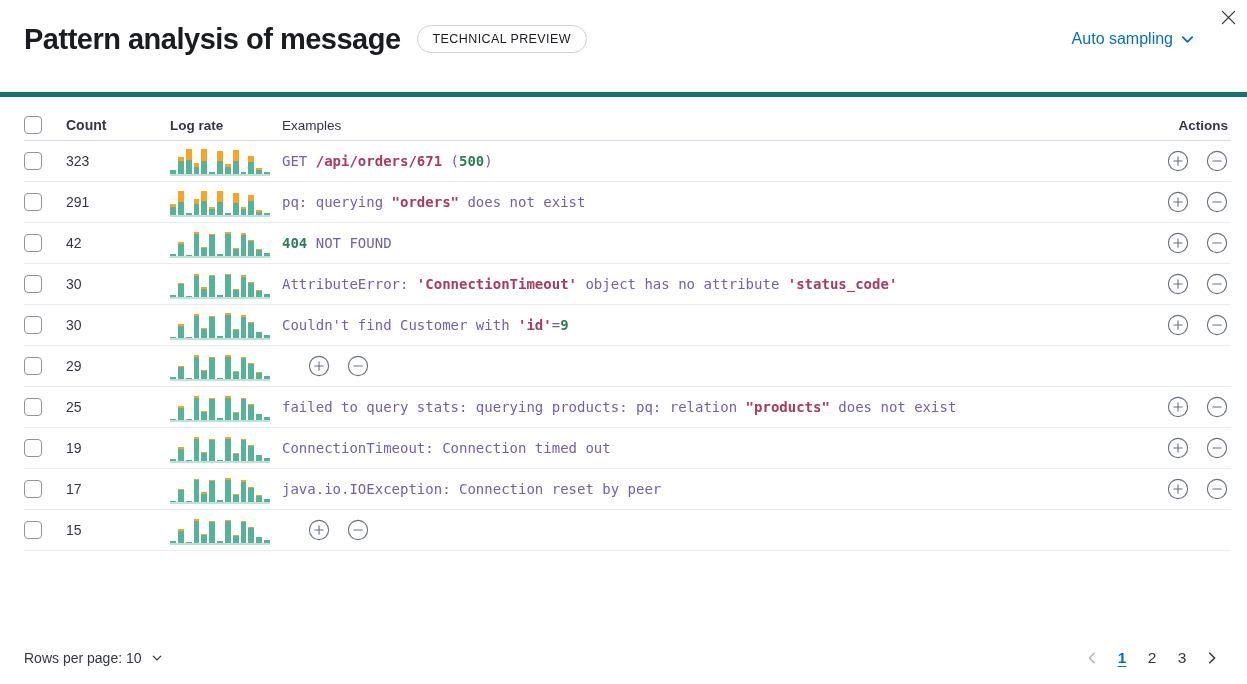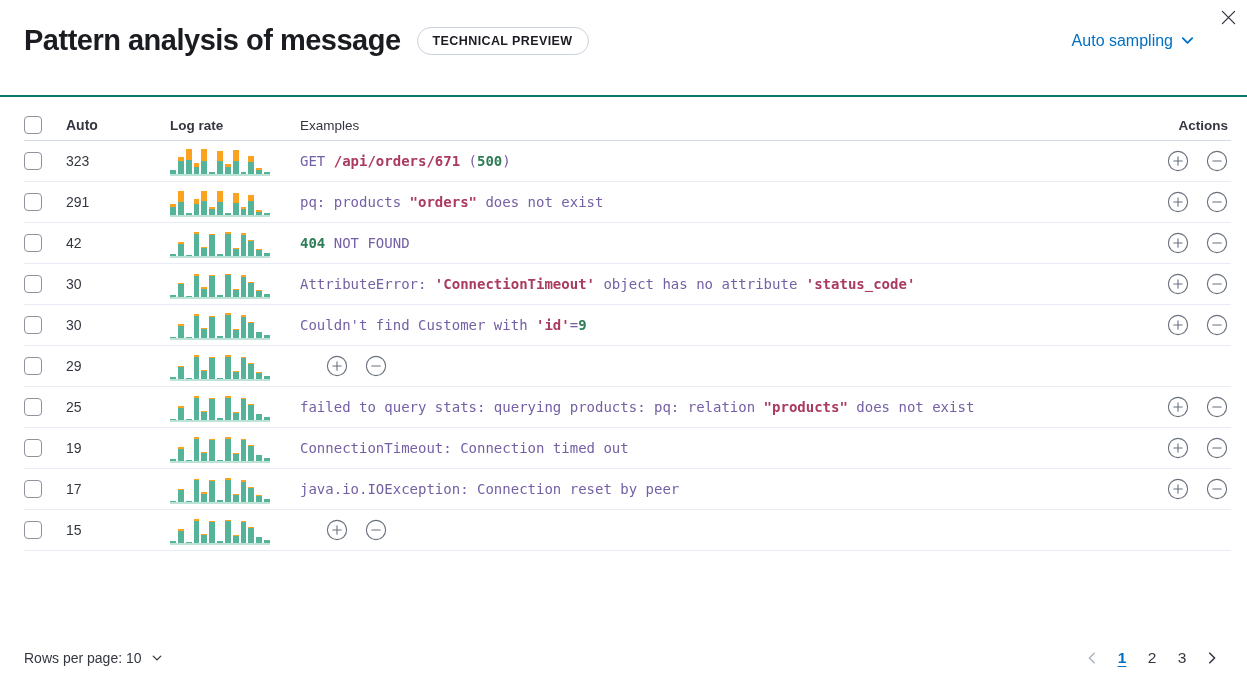--- a/index.html
+++ b/index.html
@@ -2,45 +2,45 @@
 <html><head>
 <meta charset="utf-8">
 <style>
   * { margin:0; padding:0; box-sizing:border-box; }
   html,body { width:1247px; height:684px; overflow:hidden; background:#fff;
     font-family:"Liberation Sans", sans-serif; color:#343741; }
 
   .flyout { position:relative; width:1247px; height:684px; background:#fff; }
 
   
-  .flyout-header { height:97px; border-bottom:2px solid #0f766e; position:relative;
+  .flyout-header { height:97px; border-bottom:5px solid #0f766e; position:relative;
     display:flex; align-items:center; padding:0 40px 14px 24px; }
   .page-title { font-size:29px; font-weight:700; color:#1A1C21; letter-spacing:-0.5px; }
   .tech-badge { margin-left:16px; display:inline-flex; align-items:center;
     border:1px solid #CBD2DC; border-radius:15px; padding:6px 15px;
-    font-size:12.5px; font-weight:700; letter-spacing:0.4px; color:#1A1C21; background:#fff; }
+    font-size:12.5px; font-weight:400; letter-spacing:0.4px; color:#1A1C21; background:#fff; }
   .sampling-btn { margin-left:auto; display:inline-flex; align-items:center; gap:7px;
     color:#0071C2; font-size:16px; background:none; border:none; cursor:pointer;
     font-family:inherit; margin-right:12px; }
   .close-btn { position:absolute; top:4px; right:6px; width:26px; height:26px;
     background:none; border:none; cursor:pointer; display:flex; align-items:center;
     justify-content:center; color:#343741; }
 
   
   .content { padding:0 16px 0 24px; }
   .summary-text { margin-top:42px; font-size:16px; color:#343741; }
 
   .ptable { margin-top:13px; }
   .thead-row { display:flex; align-items:center; height:31px; border-bottom:1px solid #D3DAE6;
     font-size:13.5px; font-weight:700; color:#343741; }
   .trow { display:flex; align-items:center; height:41px; border-bottom:1px solid #E7ECF4; }
 
   .col-check { width:42px; display:flex; align-items:center; }
   .col-count { width:104px; font-size:14px; }
-  .col-rate  { width:130px; }
+  .col-rate  { width:112px; }
   .col-examples { flex:1; min-width:0; }
   .col-actions { width:90px; display:flex; justify-content:flex-end; align-items:center; gap:17px; padding-right:3px; }
   .col-actions.hdr { font-size:13.5px; font-weight:700; display:block; text-align:right; padding-right:3px; }
 
   .checkbox { width:18px; height:18px; border:1px solid #8E939D; border-radius:4px; background:#fff; cursor:pointer; }
 
   .sparkline { width:100px; height:30px; display:flex; align-items:flex-end; gap:2px;
     border-bottom:2px solid #BCE3D5; }
   .sparkline .bar { flex:1; display:flex; flex-direction:column; justify-content:flex-end; height:100%; }
   .seg-orange { background:#FBA321; }
@@ -93,21 +93,21 @@
     </button>
   </div>
 
   <div class="content">
 
     <div class="ptable">
       <div class="thead-row">
         <div class="col-check">
           <div class="checkbox"></div>
         </div>
-        <div class="col-count" style="font-weight:700">Auto</div>
+        <div class="col-count" style="font-weight:700">Count</div>
         <div class="col-rate" style="font-weight:700">Log rate</div>
         <div class="col-examples" style="font-weight:400">Examples</div>
         <div class="col-actions hdr">Actions</div>
       </div>
       <div>
   <div class="trow">
     <div class="col-check">
       <div class="checkbox"></div>
     </div>
     <div class="col-count">323</div>
@@ -245,21 +245,21 @@
                   <div class="seg-orange" style="height: 6%;"></div>
                   <div class="seg-teal" style="height: 12%;"></div>
                 </div>
                 <div class="bar">
                   <div class="seg-orange" style="height: 0%;"></div>
                   <div class="seg-teal" style="height: 6%;"></div>
                 </div>
               </div>
     </div>
     <div class="col-examples">
-      <div class="example-text"><span class="tok-purple">pq: products </span><span class="tok-red">"orders"</span><span class="tok-purple"> does not exist</span></div>
+      <div class="example-text"><span class="tok-purple">pq: querying </span><span class="tok-red">"orders"</span><span class="tok-purple"> does not exist</span></div>
     </div>
     <div class="col-actions">
       <button class="action-btn">
         <span style="display:flex">
           <svg width="22" height="22" viewBox="0 0 22 22">
                     <circle cx="11" cy="11" r="9.6" fill="none" stroke="#69707D" stroke-width="1.1"></circle>
                     <path d="M11 6.8v8.4 M6.8 11h8.4" stroke="#69707D" stroke-width="1.1" stroke-linecap="round"></path>
                   </svg>
         </span>
       </button>

